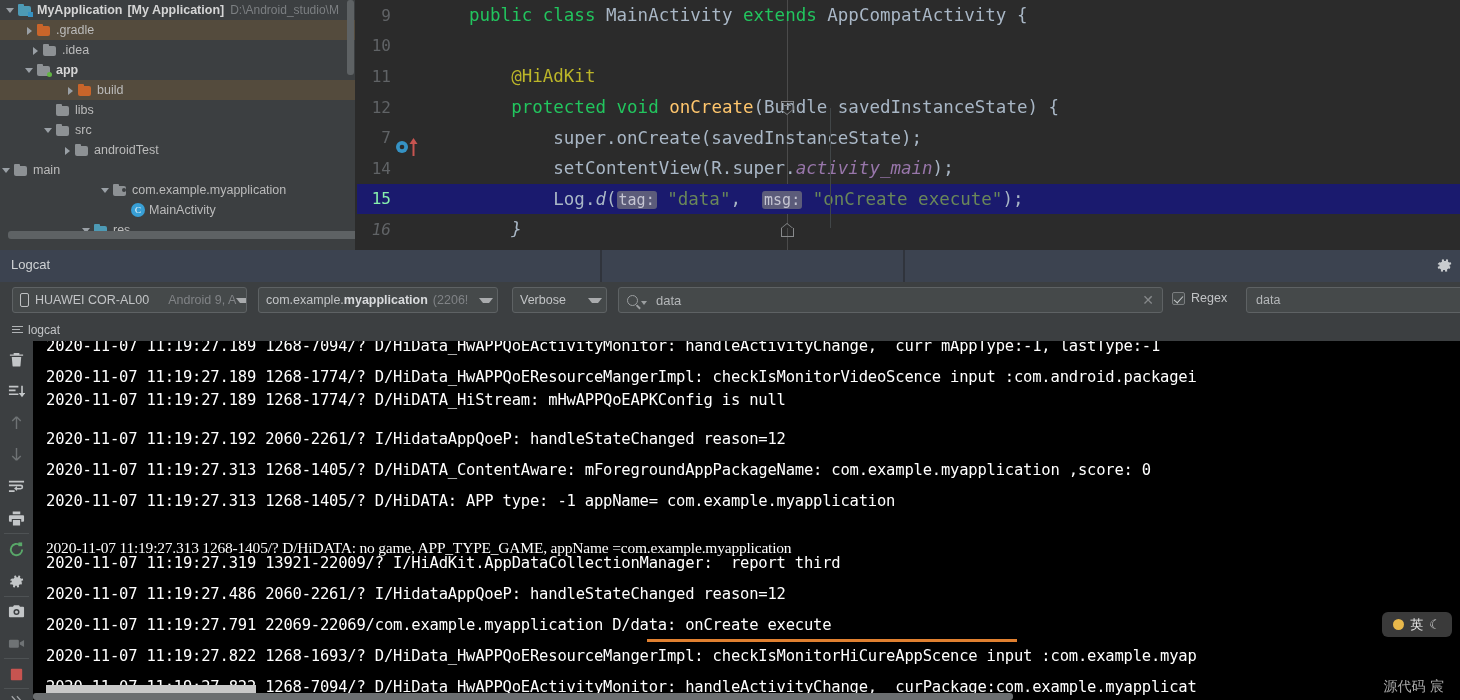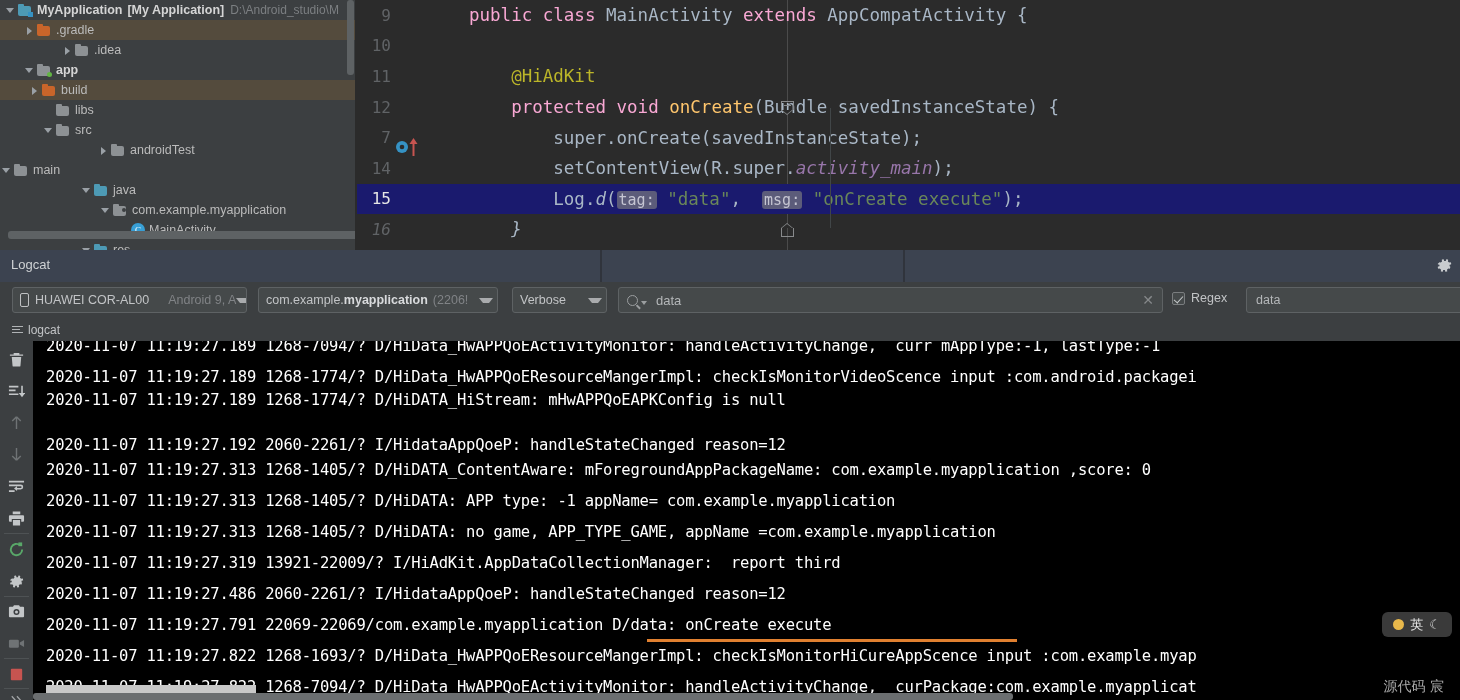--- a/index.html
+++ b/index.html
@@ -85,25 +85,25 @@
   .code-line {
     position:relative; height:30.6px; display:flex; align-items:center;
     white-space:pre; font-family:"DejaVu Sans Mono", monospace; font-size:17.5px;
   }
   .code-line.hl { background:#1a1a6e; }
   .ln {
     width:36px; flex:0 0 36px; text-align:right;
     color:#606366; font-size:16px; font-family:"DejaVu Sans Mono", monospace;
     padding-right:2px;
   }
-  .code-line.hl .ln { color:#e5e5e5; }
+  .code-line.hl .ln { color:#86efac; }
   .gutter-ico { width:46px; flex:0 0 46px; position:relative; height:30px; }
   .codetext { color:#a9b7c6; padding-left:30px; }
 
-  .k-orange { color:#f9a8d4; }
+  .k-orange { color:#22c55e; }
   .k-white  { color:#a9b7c6; }
   .k-yellow { color:#ffc66d; }
   .k-green  { color:#6a8759; }
   .k-annot  { color:#bbb529; }
   .k-purple { color:#9876aa; font-style:italic; }
   .k-ital   { font-style:italic; }
   .hintbox {
     background:#5c5c7a; color:#c5c5d2; border-radius:3px;
     padding:0 2px; font-size:15px;
   }
@@ -284,38 +284,38 @@
 
       <div id="tree-items">
           <div class="tree-row sel-brown" style="padding-left: 23px;">
             <span class="arrow closed"></span>
             <span class="ficon orange">
               <span class="body"></span>
               <span class="tab"></span>
             </span>
             <span class="tree-label">.gradle</span>
           </div>
-          <div class="tree-row" style="padding-left: 29px; margin-left: 32px;">
+          <div class="tree-row" style="padding-left: 29px;">
             <span class="arrow closed"></span>
             <span class="ficon gray">
               <span class="body"></span>
               <span class="tab"></span>
             </span>
             <span class="tree-label">.idea</span>
           </div>
           <div class="tree-row" style="padding-left: 23px;">
             <span class="arrow open"></span>
             <span class="ficon gray">
               <span class="body"></span>
               <span class="tab"></span>
               <span class="badge-green"></span>
             </span>
             <span class="tree-label bold">app</span>
           </div>
-          <div class="tree-row sel-brown" style="padding-left: 28px;">
+          <div class="tree-row sel-brown" style="padding-left: 64px;">
             <span class="arrow closed"></span>
             <span class="ficon orange">
               <span class="body"></span>
               <span class="tab"></span>
             </span>
             <span class="tree-label">build</span>
           </div>
           <div class="tree-row" style="padding-left: 42px;">
             <span class="arrow"></span>
             <span class="ficon gray">
@@ -325,43 +325,35 @@
             <span class="tree-label">libs</span>
           </div>
           <div class="tree-row" style="padding-left: 42px;">
             <span class="arrow open"></span>
             <span class="ficon gray">
               <span class="body"></span>
               <span class="tab"></span>
             </span>
             <span class="tree-label">src</span>
           </div>
-          <div class="tree-row" style="padding-left: 97px;">
+          <div class="tree-row" style="padding-left: 61px;">
             <span class="arrow closed"></span>
             <span class="ficon gray">
               <span class="body"></span>
               <span class="tab"></span>
             </span>
             <span class="tree-label">androidTest</span>
           </div>
           <div class="tree-row" style="">
             <span class="arrow open"></span>
             <span class="ficon gray">
               <span class="body"></span>
               <span class="tab"></span>
             </span>
             <span class="tree-label">main</span>
-          </div>
-          <div class="tree-row" style="padding-left: 80px;">
-            <span class="arrow open"></span>
-            <span class="ficon teal">
-              <span class="body"></span>
-              <span class="tab"></span>
-            </span>
-            <span class="tree-label">java</span>
           </div>
           <div class="tree-row" style="padding-left: 99px;">
             <span class="arrow open"></span>
             <span class="ficon gray">
               <span class="body"></span>
               <span class="tab"></span>
               <span class="badge-dot"></span>
             </span>
             <span class="tree-label">com.example.myapplication</span>
           </div>
@@ -601,24 +593,24 @@
             <path stroke="#a0a3a5" stroke-width="1.4" fill="none" d="M4 3l3.5 4L4 11M9.5 3L13 7l-3.5 4"></path>
           </svg>
       </span>
     </div>
 
     <div class="log-output">
       <div id="log-lines">
           <div class="log-line" style="top: -4px;">2020-11-07 11:19:27.189 1268-7094/? D/HiData_HwAPPQoEActivityMonitor: handleActivityChange,  curr mAppType:-1, lastType:-1</div>
           <div class="log-line" style="top: 27px;">2020-11-07 11:19:27.189 1268-1774/? D/HiData_HwAPPQoEResourceMangerImpl: checkIsMonitorVideoScence input :com.android.packagei</div>
           <div class="log-line" style="top: 50px;">2020-11-07 11:19:27.189 1268-1774/? D/HiDATA_HiStream: mHwAPPQoEAPKConfig is null</div>
-          <div class="log-line" style="top: 89px; margin-top: 6px;">2020-11-07 11:19:27.192 2060-2261/? I/HidataAppQoeP: handleStateChanged reason=12</div>
+          <div class="log-line" style="top: 89px;">2020-11-07 11:19:27.192 2060-2261/? I/HidataAppQoeP: handleStateChanged reason=12</div>
           <div class="log-line" style="top: 120px;">2020-11-07 11:19:27.313 1268-1405/? D/HiDATA_ContentAware: mForegroundAppPackageName: com.example.myapplication ,score: 0</div>
           <div class="log-line" style="top: 151px;">2020-11-07 11:19:27.313 1268-1405/? D/HiDATA: APP type: -1 appName= com.example.myapplication</div>
-          <div class="log-line" style="top: 182px;">2020-11-07 11:19:27.313 1268-1405/? D/HiDATA: no game, APP_TYPE_GAME, appName =com.example.myapplication</div>
+          <div class="log-line" style="top: 198px; font-family: Liberation Serif, serif;">2020-11-07 11:19:27.313 1268-1405/? D/HiDATA: no game, APP_TYPE_GAME, appName =com.example.myapplication</div>
           <div class="log-line" style="top: 213px;">2020-11-07 11:19:27.319 13921-22009/? I/HiAdKit.AppDataCollectionManager:  report third</div>
           <div class="log-line" style="top: 244px;">2020-11-07 11:19:27.486 2060-2261/? I/HidataAppQoeP: handleStateChanged reason=12</div>
           <div class="log-line" style="top: 275px;">2020-11-07 11:19:27.791 22069-22069/com.example.myapplication D/data: onCreate execute</div>
           <div class="log-line" style="top: 306px;">2020-11-07 11:19:27.822 1268-1693/? D/HiData_HwAPPQoEResourceMangerImpl: checkIsMonitorHiCureAppScence input :com.example.myap</div>
           <div class="log-line" style="top: 337px;">2020-11-07 11:19:27.822 1268-7094/? D/HiData_HwAPPQoEActivityMonitor: handleActivityChange,  curPackage:com.example.myapplicat</div>
         </div>
 
       <div class="hl-underline" style="left:614px; top:298px; width:370px;"></div>
 
       <div class="sel-block" style="left:13px; top:344px; width:210px; height:15px;"></div>

